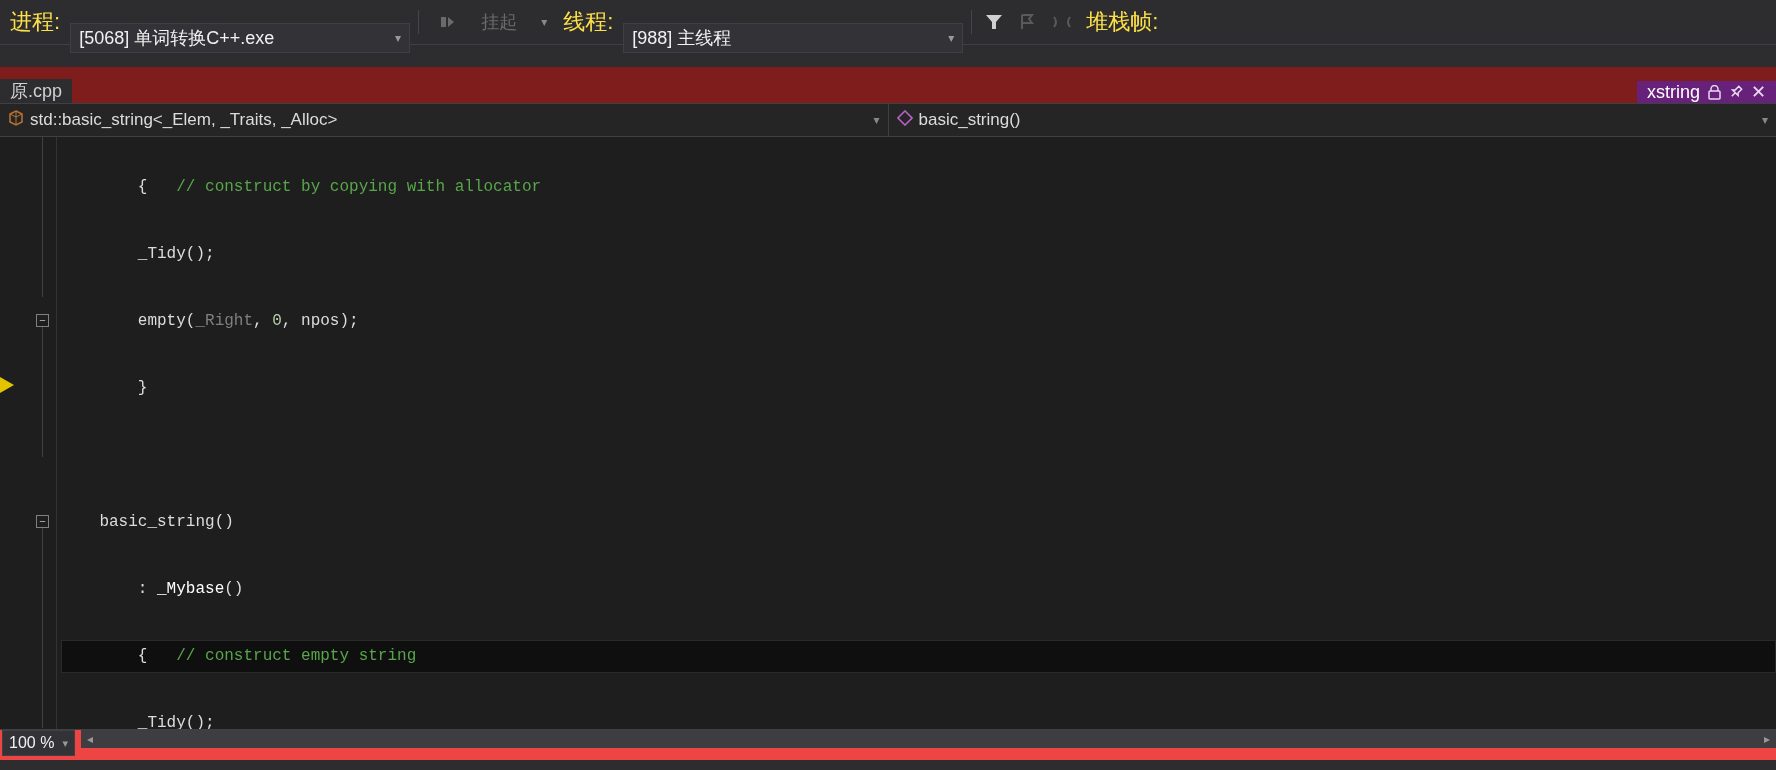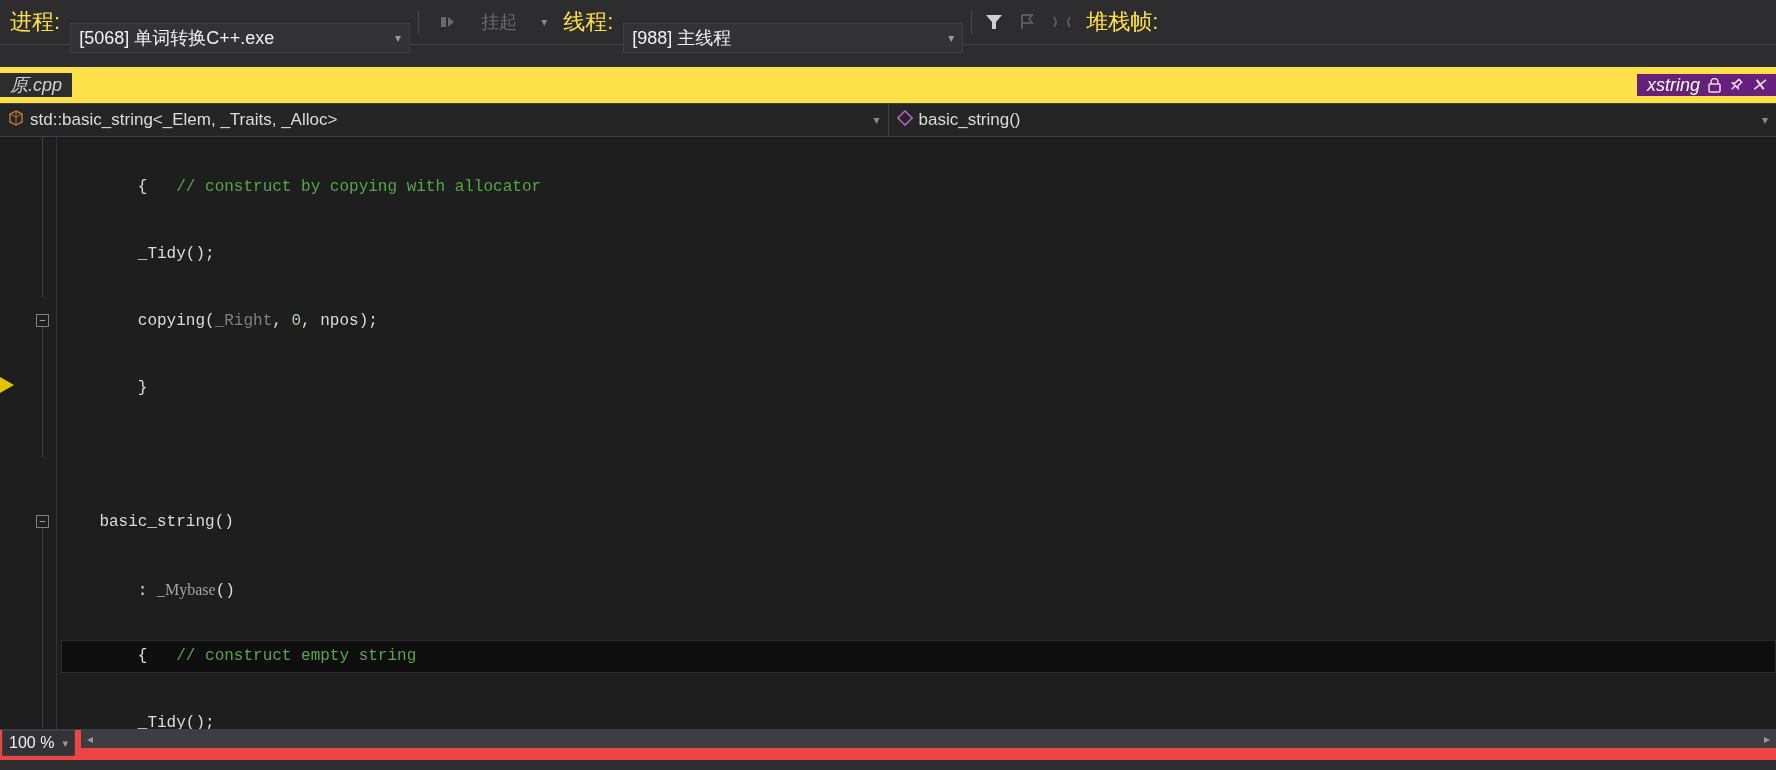--- a/index.html
+++ b/index.html
@@ -58,24 +58,23 @@
     background: #46464a;
     margin: 0 2px;
   }
   .tb-iconbox {
     width: 28px; height: 28px;
     display: flex; align-items: center; justify-content: center;
   }
 
   .tab-row {
     display: flex;
-    align-items: center;
+    align-items: flex-end;
     height: 36px;
-    background: #fde047;
-    font-style: italic;
+    background: #7f1d1d;
   }
   .tab {
     display: flex;
     align-items: center;
     padding: 0 10px;
     gap: 8px;
     color: #d0d0d0;
     font-size: 18px;
   }
   .tab.inactive {
@@ -161,21 +160,21 @@
     color: #dcdcdc;
     padding-left: 4px;
     overflow: hidden;
   }
   .code .line { display: block; height: 33.5px; }
   .code .line.current {
     background: #0f0f0f;
     box-shadow: 0 0 0 1px #2a2a2a inset;
   }
   .c-comment  { color: #57A64A; }
-  .c-type     { color: #a3a3a3; font-family: Liberation Serif, serif; }
+  .c-type     { color: #ffffff; }
   .c-param    { color: #7f7f7f; }
   .c-num      { color: #b5cea8; }
 
   .status-row {
     display: flex;
     align-items: flex-start;
     height: 30px;
     background: #ef4444;
     border-top: 1px solid #3f3f46;
     gap: 6px;
@@ -306,21 +305,21 @@
     <div class="fold" style="top:177px">−</div>
     <div class="vline" style="top:190px;height:130px"></div>
     <div class="bp-arrow" style="top:240px"></div>
     <div class="fold" style="top:378px">−</div>
     <div class="vline" style="top:391px;height:200px"></div>
   </div>
 
   <div class="code">
 <span class="line"><span>        {   </span><span class="c-comment">// construct by copying with allocator</span></span>
 <span class="line">        _Tidy();</span>
-<span class="line"><span>        copying(</span><span class="c-param">_Right</span><span>, </span><span class="c-num">0</span><span>, npos);</span></span>
+<span class="line"><span>        empty(</span><span class="c-param">_Right</span><span>, </span><span class="c-num">0</span><span>, npos);</span></span>
 <span class="line">        }</span>
 <span class="line"></span>
 <span class="line">    basic_string()</span>
 <span class="line"><span>        : </span><span class="c-type">_Mybase</span><span>()</span></span>
 <span class="line current"><span>        {   </span><span class="c-comment">// construct empty string</span></span>
 <span class="line">        _Tidy();</span>
 
 
 
 

